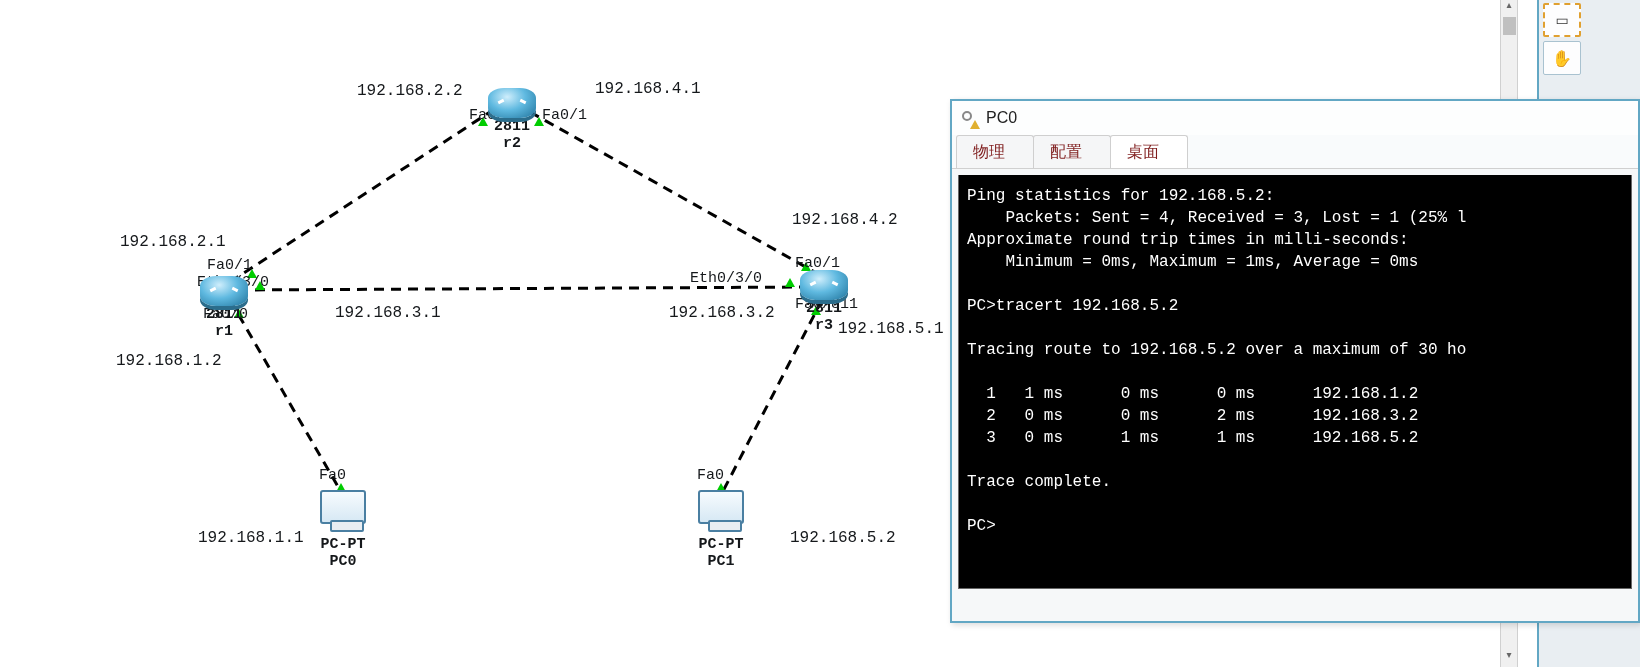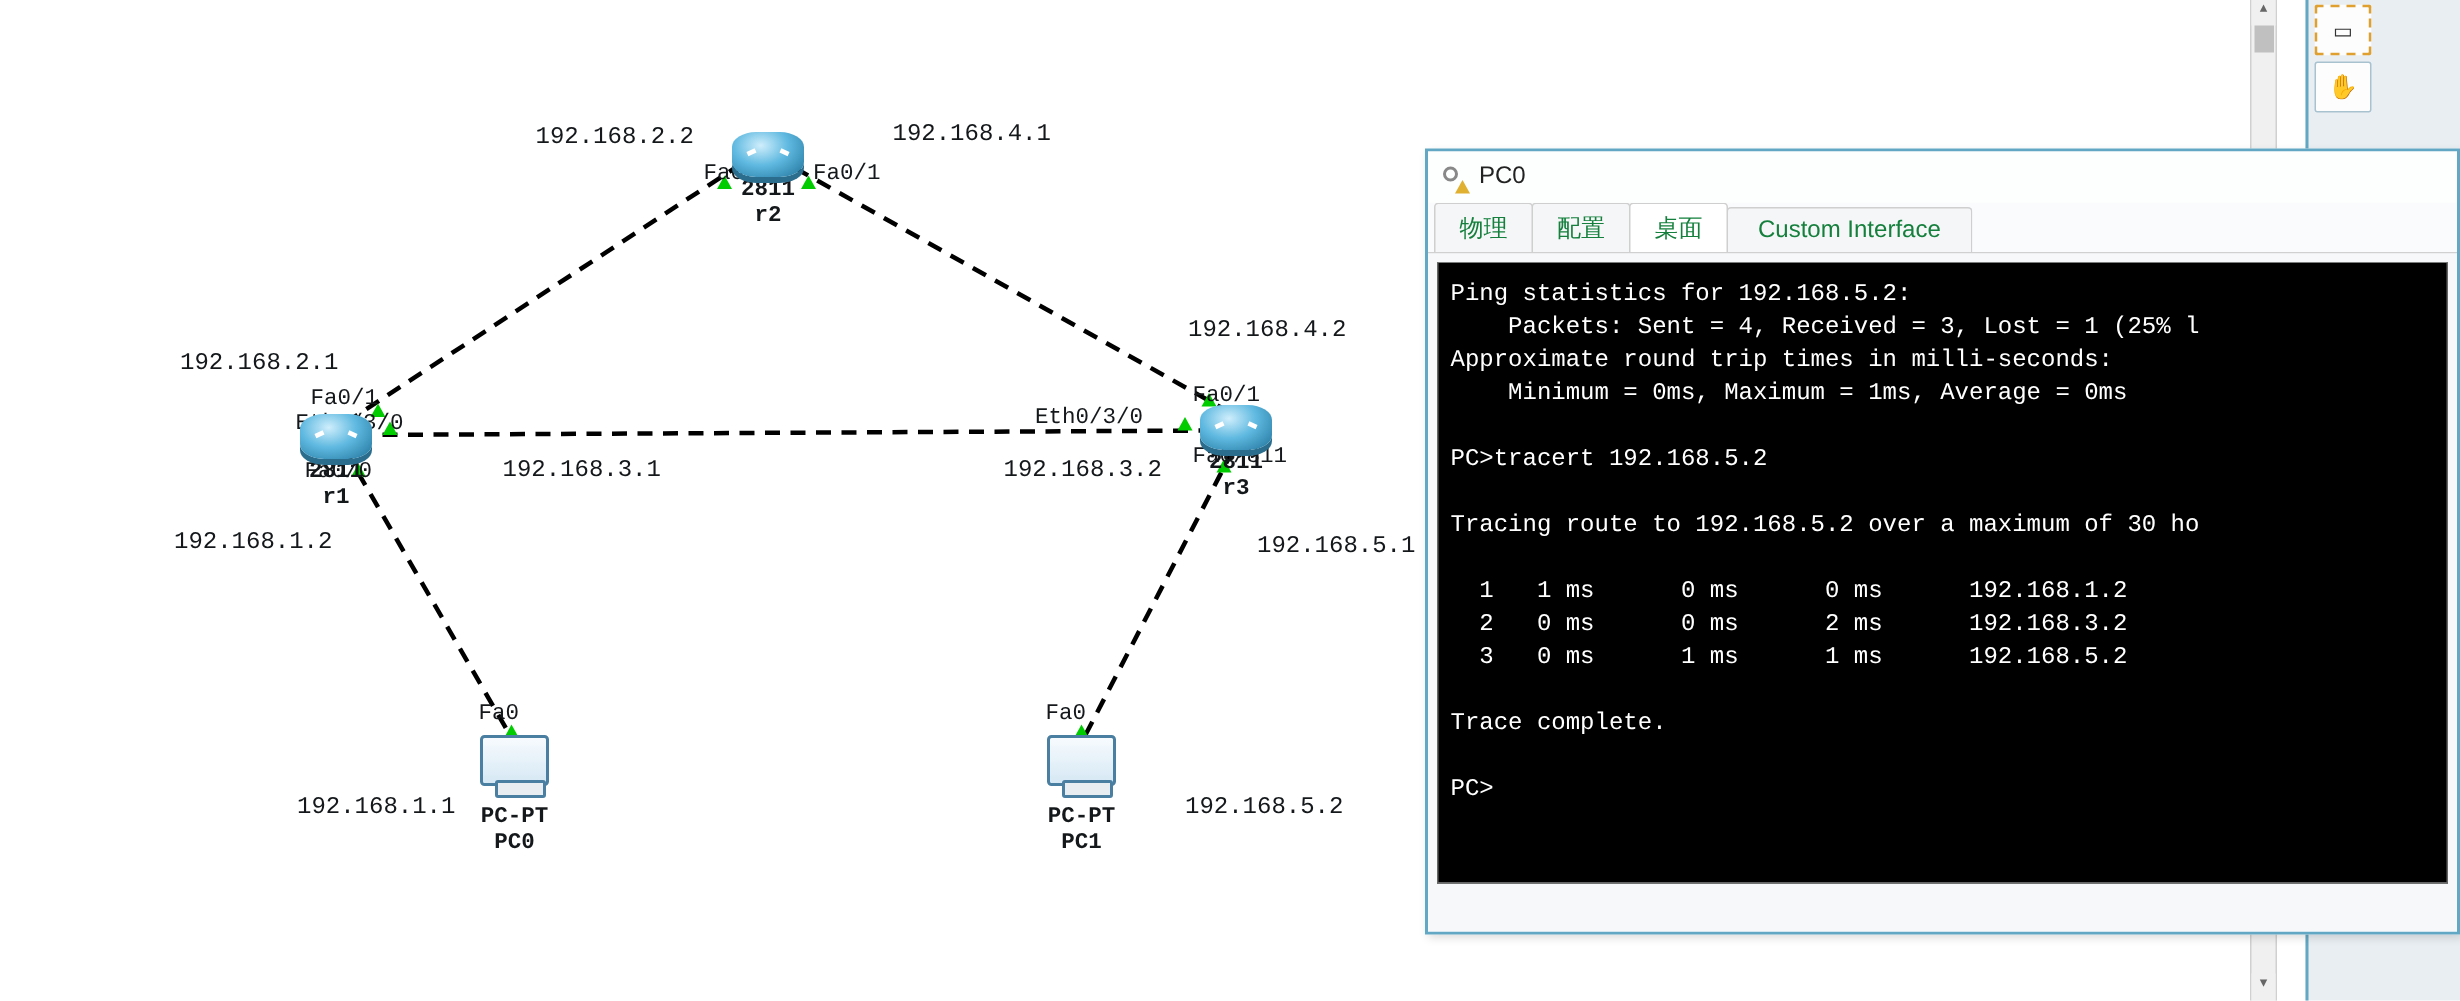--- a/index.html
+++ b/index.html
@@ -181,25 +181,25 @@
   .tabs {
     height: 34px;
     display:flex;
     align-items:flex-end;
     padding-left:4px;
     border-bottom:1px solid #d0d0d0;
     background:#f9fbfc;
     font-size:16px;
   }
   .tab {
-    padding: 6px 16px 5px 16px;
+    padding: 6px 28px 5px 16px;
     border:1px solid #cfcfcf;
     border-bottom:none;
     background:#f5f6f7;
-    color:#15803d;
+    color:#7f1d1d;
     margin-right:-1px;
     border-radius:3px 3px 0 0;
     cursor:pointer;
   }
   .tab.active {
     background:#fff;
     font-weight:normal;
   }
   .tab.custom {
     padding-left:20px; padding-right:20px;
@@ -260,21 +260,21 @@
   <span class="led" style="left:234px; top:309px;"></span>
   <span class="led" style="left:336px; top:483px;"></span>
   <span class="led" style="left:811px; top:306px;"></span>
   <span class="led" style="left:716px; top:483px;"></span>
 
   <span class="iplabel" style="left:357px; top:82px;">192.168.2.2</span>
   <span class="iplabel" style="left:595px; top:80px;">192.168.4.1</span>
   <span class="iplabel" style="left:120px; top:233px;">192.168.2.1</span>
   <span class="iplabel" style="left:116px; top:352px;">192.168.1.2</span>
   <span class="iplabel" style="left:792px; top:211px;">192.168.4.2</span>
-  <span class="iplabel" style="left:838px; top:355px;">192.168.5.1</span>
+  <span class="iplabel" style="left:838px; top:320px;">192.168.5.1</span>
   <span class="iplabel" style="left:335px; top:304px;text-align:right;">192.168.3.1</span>
   <span class="iplabel" style="left:669px; top:304px;">192.168.3.2</span>
   <span class="iplabel" style="left:198px; top:529px;">192.168.1.1</span>
   <span class="iplabel" style="left:790px; top:529px;">192.168.5.2</span>
 
   <span class="iflabel" style="left:469px; top:107px;">Fa0/0</span>
   <span class="iflabel" style="left:542px; top:107px;">Fa0/1</span>
 
   <span class="iflabel" style="left:207px; top:257px;">Fa0/1</span>
   <span class="iflabel" style="left:197px; top:274px;">Eth0/3/0</span>
@@ -337,21 +337,20 @@
     <span class="ticon">
       <span class="mag"></span>
           <span class="flag"></span>
     </span>
     <span>PC0</span>
   </div>
   <div class="tabs">
     <div class="tab">物理</div>
     <div class="tab">配置</div>
     <div class="tab active">桌面</div>
-    <div class="tab custom">Custom Interface</div>
   </div>
   <div class="termwrap">
     <div class="term">Ping statistics for 192.168.5.2:
     Packets: Sent = 4, Received = 3, Lost = 1 (25% l
 Approximate round trip times in milli-seconds:
     Minimum = 0ms, Maximum = 1ms, Average = 0ms
 
 PC&gt;tracert 192.168.5.2
 
 Tracing route to 192.168.5.2 over a maximum of 30 ho

